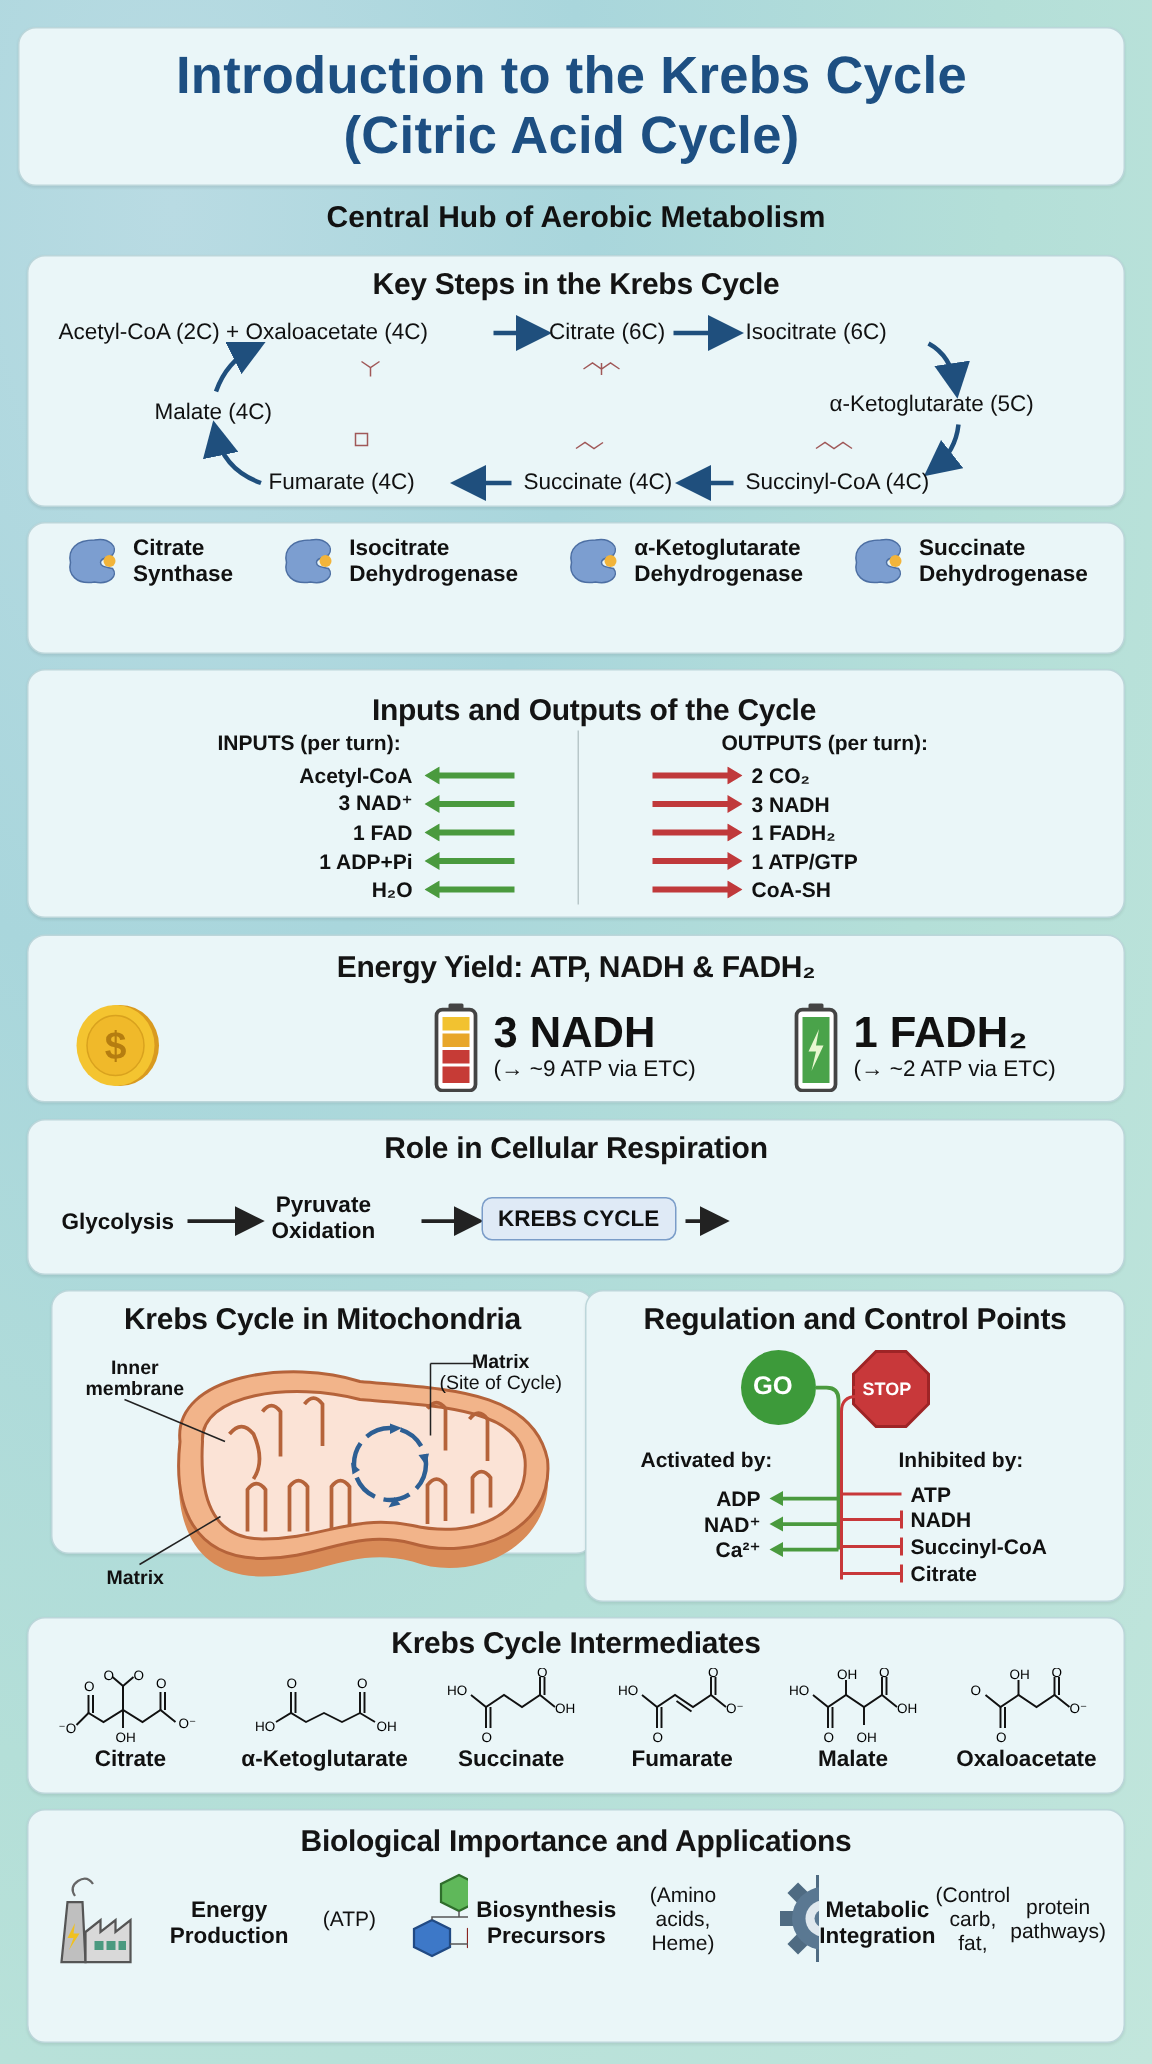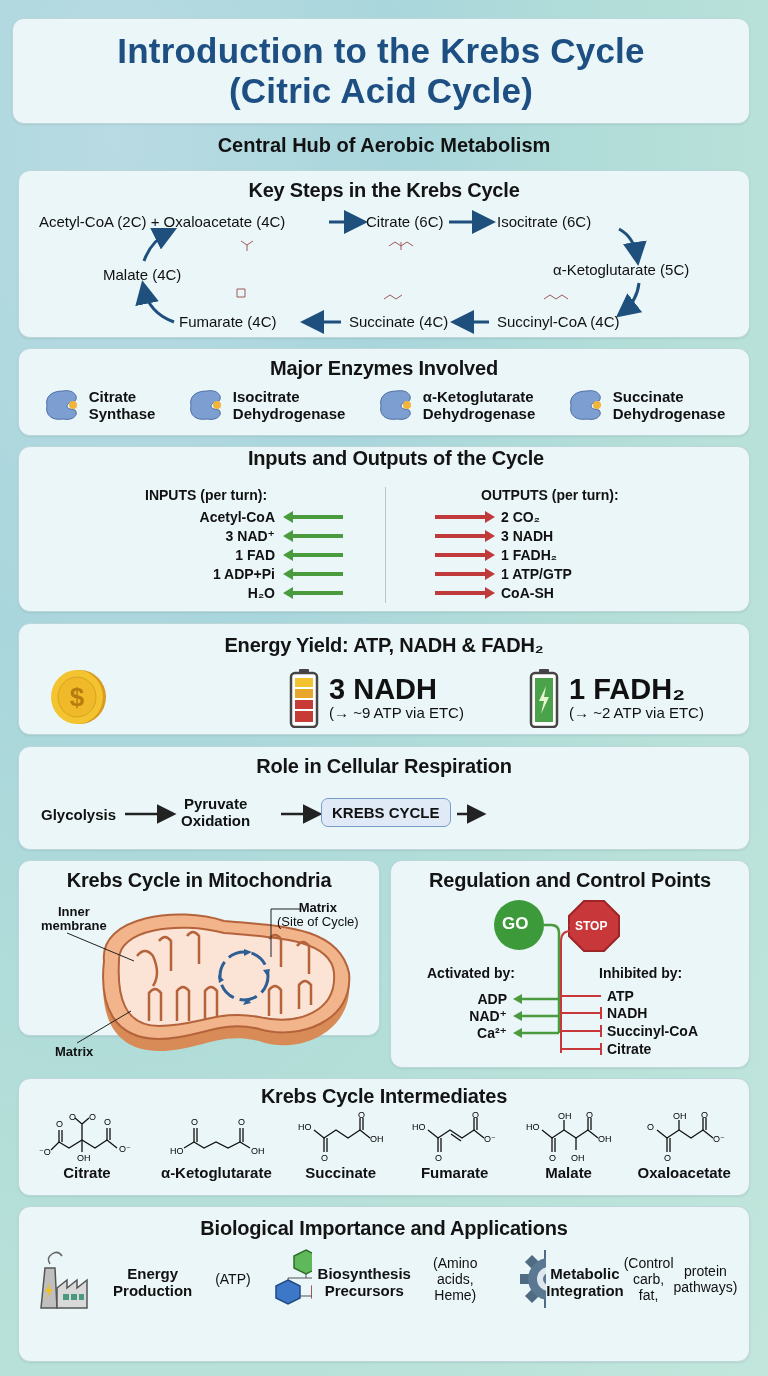--- a/index.html
+++ b/index.html
@@ -35,41 +35,41 @@
 
   
   .enzymes { left: 18px; top: 348px; width: 732px; height: 88px; }
   .enzymes h2 { margin-top: 8px; }
   .enz-row { display: flex; justify-content: space-around; margin-top: 8px; padding: 0 8px; }
   .enz { display: flex; align-items: center; gap: 6px; }
   .enz-label { font-size: 15px; font-weight: bold; line-height: 17px; }
 
   
   .io { left: 18px; top: 446px; width: 732px; height: 166px; }
-  .io h2 { margin-top: 0; padding-left: 24px; }
+  .io h2 { margin-top: 16px; padding-left: 24px; }
   .io-col { position: absolute; top: 40px; }
   .io-head { font-size: 14px; font-weight: bold; margin-bottom: 3px; }
   .io-item { display: flex; align-items: center; height: 19px; font-size: 14px; font-weight: bold; }
   .io-divider { position: absolute; left: 366px; top: 40px; width: 1px; height: 116px; background: #b8c7c9; }
 
   
   .energy { left: 18px; top: 623px; width: 732px; height: 112px; }
   .energy h2 { margin-top: 10px; }
   .en-item { position: absolute; top: 44px; display: flex; align-items: center; gap: 10px; }
   .en-big { font-size: 29px; font-weight: bold; line-height: 30px; }
   .en-small { font-size: 15px; line-height: 18px; }
 
   
   .role { left: 18px; top: 746px; width: 732px; height: 104px; }
   .role h2 { margin-top: 8px; }
   .r-node { position: absolute; font-size: 15px; font-weight: bold; text-align: center; line-height: 17px; }
   .krebs-box { border: 1.5px solid #7a9cc8; background: #dfeaf6; border-radius: 7px; padding: 5px 10px; }
 
   
-  .mito { left: 18px; top: 860px; width: 362px; height: 176px; }
+  .mito { left: 34px; top: 860px; width: 362px; height: 176px; }
   .mito h2 { margin-top: 8px; }
   .reg { left: 390px; top: 860px; width: 360px; height: 208px; }
   .reg h2 { margin-top: 8px; }
   .lbl { position: absolute; font-size: 13px; font-weight: bold; line-height: 14px; text-align: center; }
 
   
   .inter { left: 18px; top: 1078px; width: 732px; height: 118px; }
   .inter h2 { margin-top: 6px; }
   .int-row { display: flex; justify-content: space-around; margin-top: 4px; padding: 0 6px; }
   .int { display: flex; flex-direction: column; align-items: center; }
@@ -124,21 +124,20 @@
   <div class="step" style="left:347px;top:42px">Citrate (6C)</div>
   <div class="step" style="left:478px;top:42px">Isocitrate (6C)</div>
   <div class="step" style="left:534px;top:90px">α-Ketoglutarate (5C)</div>
   <div class="step" style="left:478px;top:142px">Succinyl-CoA (4C)</div>
   <div class="step" style="left:330px;top:142px">Succinate (4C)</div>
   <div class="step" style="left:160px;top:142px">Fumarate (4C)</div>
   <div class="step" style="left:84px;top:95px">Malate (4C)</div>
 </div>
 
 <div class="card enzymes">
-  <h2>Major Enzymes Involved</h2>
   <div class="enz-row">
     <div class="enz">
       <svg width="40" height="34">
           <path d="M20,3 C30,1 36,8 32,13 C28,15 24,15 24,18 C24,21 28,21 32,22 C36,27 30,33 20,31 C8,33 2,26 4,18 C2,9 8,3 20,3 z" fill="#7c9ed0" stroke="#4d6fa3"></path>
           <circle cx="30" cy="17" r="4" fill="#f2b43a"></circle>
         </svg>
       <div class="enz-label">
           <div>Citrate</div>
           <div>Synthase</div>
         </div>

